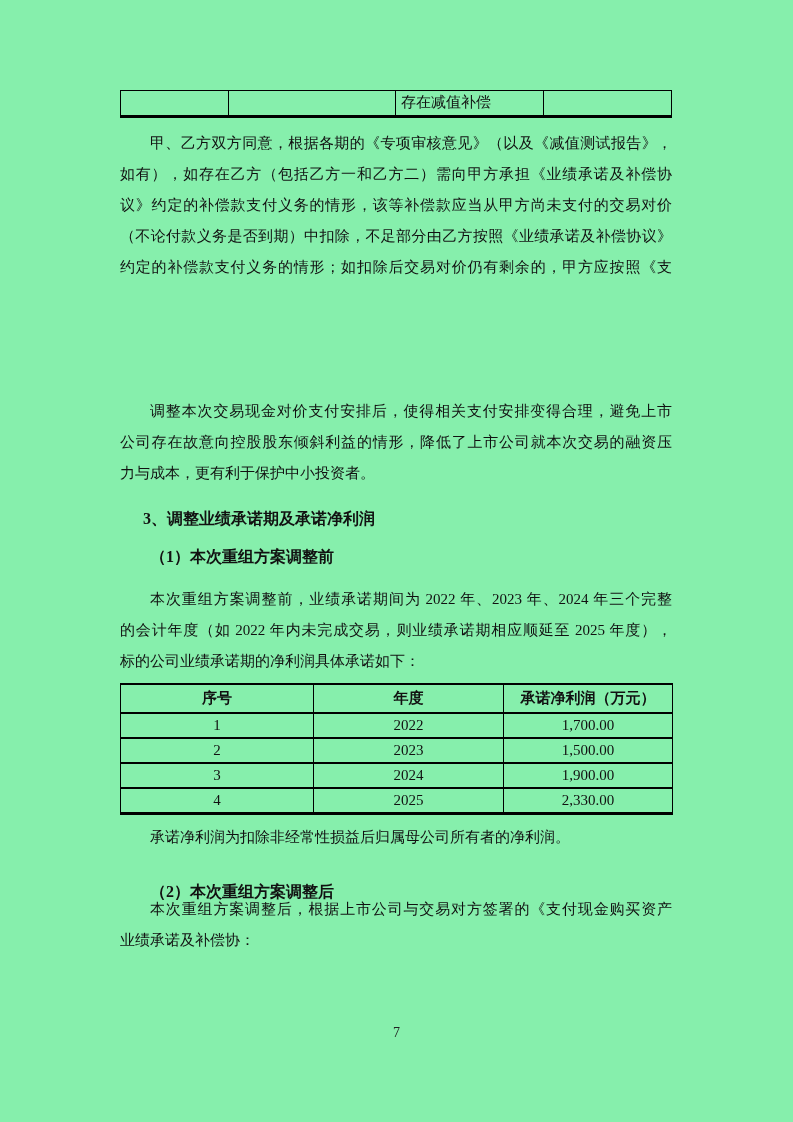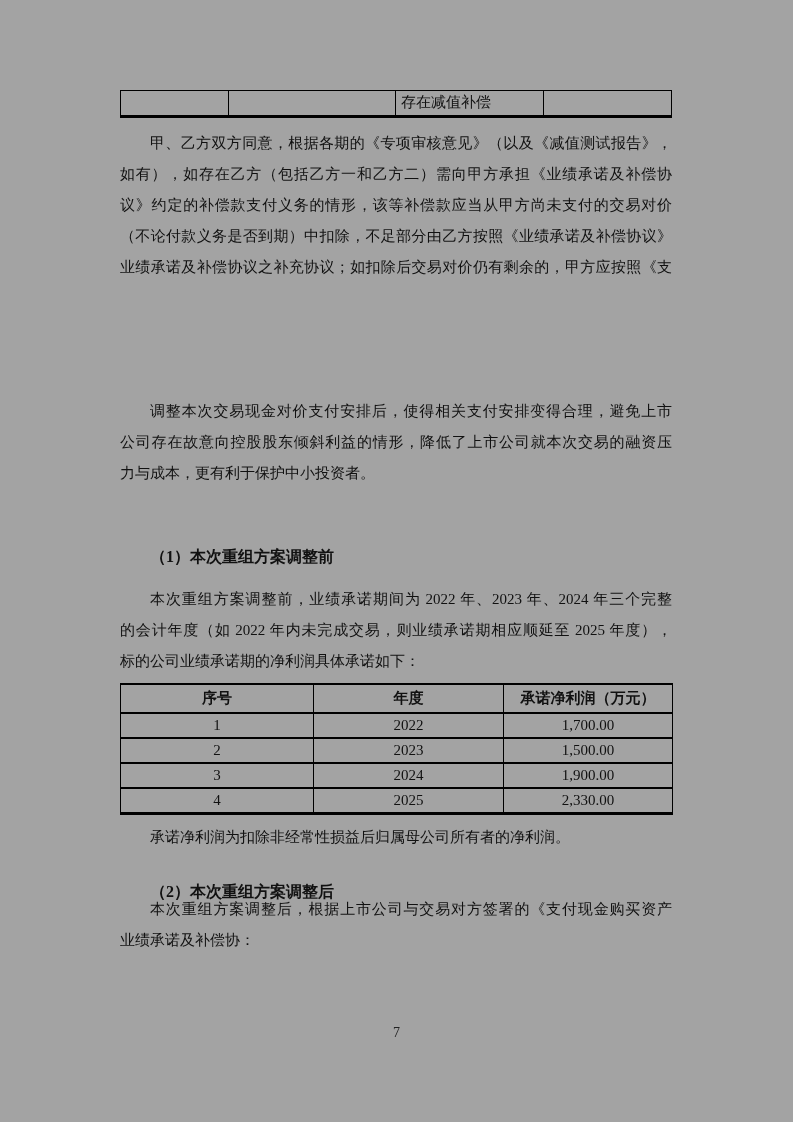--- a/index.html
+++ b/index.html
@@ -1,20 +1,20 @@
 <!DOCTYPE html>
 <html><head>
 <meta charset="utf-8">
 <style>
   html, body { margin: 0; padding: 0; background: #ffffff; }
   #page {
     position: relative;
     width: 793px;
     height: 1122px;
-    background: #a3a3a3;
+    background: #86efac;
     color: #111;
     font-family: "Liberation Serif", "DejaVu Serif", serif;
     overflow: hidden;
   }
   .block { position: absolute; left: 120px; width: 552px; }
 
   
   .frag {
     display: flex;
     box-sizing: border-box;
@@ -110,30 +110,31 @@
     <div class="fcell c2"></div>
     <div class="fcell c3">存在减值补偿</div>
     <div class="fcell c4"></div>
   </div>
 
   <div class="block para" style="top:128px">
     <div class="ln first">甲、乙方双方同意，根据各期的《专项审核意见》（以及《减值测试报告》，</div>
     <div class="ln">如有），如存在乙方（包括乙方一和乙方二）需向甲方承担《业绩承诺及补偿协</div>
     <div class="ln">议》约定的补偿款支付义务的情形，该等补偿款应当从甲方尚未支付的交易对价</div>
     <div class="ln">（不论付款义务是否到期）中扣除，不足部分由乙方按照《业绩承诺及补偿协议》</div>
-    <div class="ln">业绩承诺及补偿协议之补充协议；如扣除后交易对价仍有剩余的，甲方应按照《支</div>
+    <div class="ln">约定的补偿款支付义务的情形；如扣除后交易对价仍有剩余的，甲方应按照《支</div>
   </div>
 
 
   <div class="block para" style="top:396px">
     <div class="ln first">调整本次交易现金对价支付安排后，使得相关支付安排变得合理，避免上市</div>
     <div class="ln">公司存在故意向控股股东倾斜利益的情形，降低了上市公司就本次交易的融资压</div>
     <div class="ln last">力与成本，更有利于保护中小投资者。</div>
   </div>
 
+  <div class="block hd h-num" style="top:503px">3、调整业绩承诺期及承诺净利润</div>
 
   <div class="block hd h-sub" style="top:541px">（1）本次重组方案调整前</div>
 
   <div class="block para" style="top:584px">
     <div class="ln first">本次重组方案调整前，业绩承诺期间为 2022 年、2023 年、2024 年三个完整</div>
     <div class="ln">的会计年度（如 2022 年内未完成交易，则业绩承诺期相应顺延至 2025 年度），</div>
     <div class="ln last">标的公司业绩承诺期的净利润具体承诺如下：</div>
   </div>
 
   <table class="commit block" style="top:683px">

